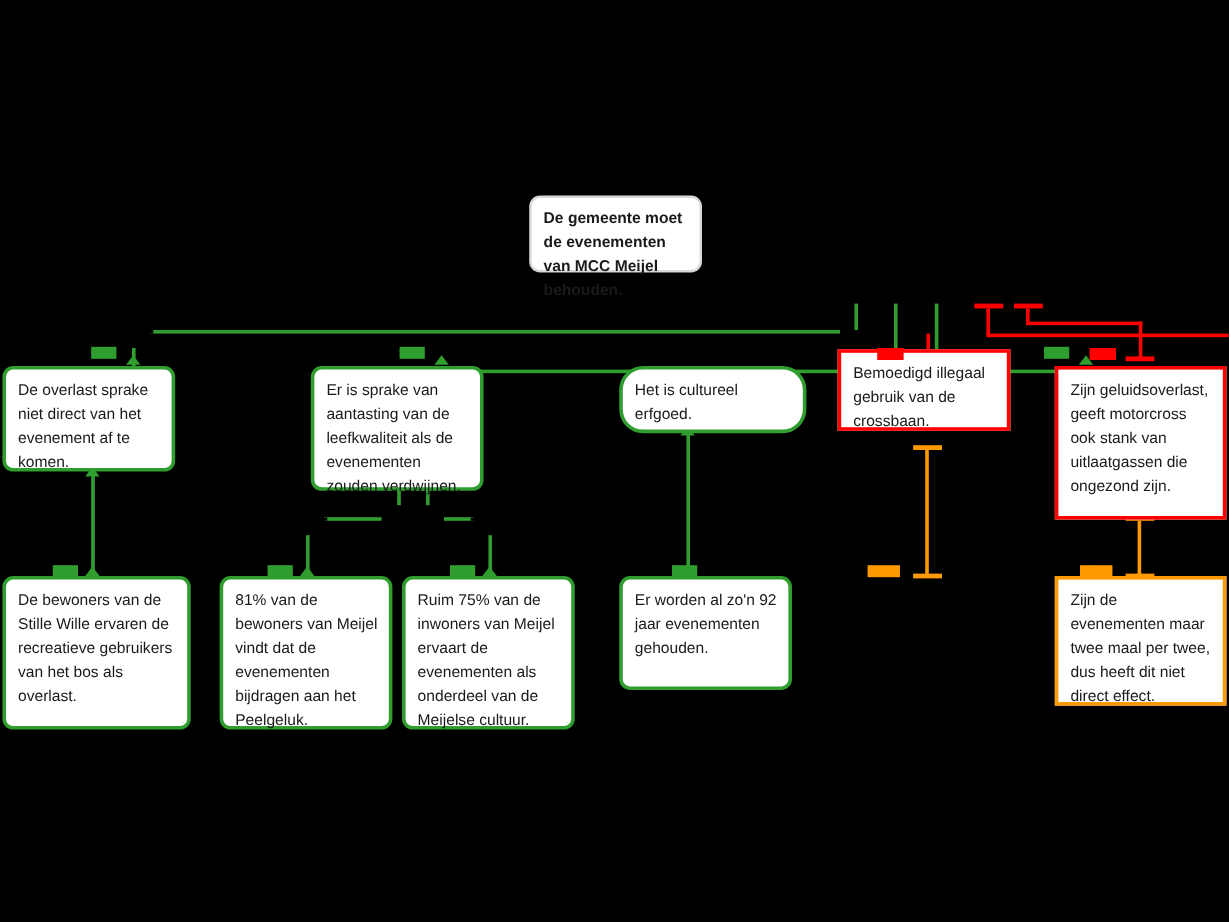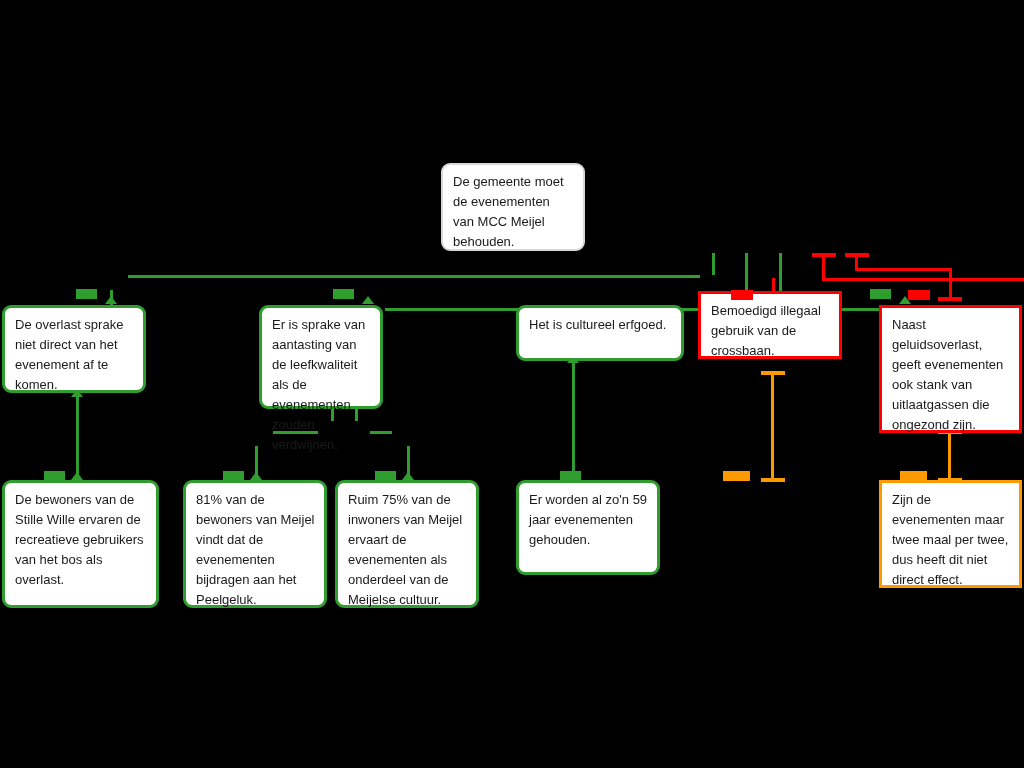--- a/index.html
+++ b/index.html
@@ -171,36 +171,36 @@
   <div class="cap o" style="left:761px; top:371px; width:24px;"></div>
   <div class="seg v o" style="left:771px; top:375px; height:104px;"></div>
   <div class="cap o" style="left:761px; top:478px; width:24px;"></div>
   <div class="elabel o" style="left:723px; top:471px;">echter</div>
 
   <div class="cap o" style="left:938px; top:430px; width:24px;"></div>
   <div class="seg v o" style="left:948px; top:434px; height:45px;"></div>
   <div class="cap o" style="left:938px; top:478px; width:24px;"></div>
   <div class="elabel o" style="left:900px; top:471px;">echter</div>
 
-  <div class="node root" style="left:441px; top:163px; width:144px; height:88px;">De gemeente moet de evenementen van MCC Meijel behouden.</div>
+  <div class="node root" style="left:441px; top:163px; width:144px; height:64px;font-weight:bold;">De gemeente moet de evenementen van MCC Meijel behouden.</div>
 
   <div class="node green" style="left:2px; top:305px; width:144px; height:88px;">De overlast sprake niet direct van het evenement af te komen.</div>
 
-  <div class="node green" style="left:259px; top:305px; width:124px; height:104px;">Er is sprake van aantasting van de leefkwaliteit als de evenementen zouden verdwijnen.</div>
-
-  <div class="node green" style="left:516px; top:305px; width:168px; height:56px;">Het is cultureel erfgoed.</div>
+  <div class="node green" style="left:259px; top:305px; width:144px; height:104px;">Er is sprake van aantasting van de leefkwaliteit als de evenementen zouden verdwijnen.</div>
+
+  <div class="node green" style="left:516px; top:305px; width:156px; height:56px;border-radius:20px;">Het is cultureel erfgoed.</div>
 
   <div class="node red" style="left:698px; top:291px; width:144px; height:68px;">Bemoedigd illegaal gebruik van de crossbaan.</div>
 
-  <div class="node red" style="left:879px; top:305px; width:143px; height:128px;">Naast geluidsoverlast, geeft evenementen ook stank van uitlaatgassen die ongezond zijn.</div>
+  <div class="node red" style="left:879px; top:305px; width:143px; height:128px;">Zijn geluidsoverlast, geeft motorcross ook stank van uitlaatgassen die ongezond zijn.</div>
 
   <div class="node green" style="left:2px; top:480px; width:157px; height:128px;">De bewoners van de Stille Wille ervaren de recreatieve gebruikers van het bos als overlast.</div>
 
   <div class="node green" style="left:183px; top:480px; width:144px; height:128px;">81% van de bewoners van Meijel vindt dat de evenementen bijdragen aan het Peelgeluk.</div>
 
   <div class="node green" style="left:335px; top:480px; width:144px; height:128px;">Ruim 75% van de inwoners van Meijel ervaart de evenementen als onderdeel van de Meijelse cultuur.</div>
 
-  <div class="node green" style="left:516px; top:480px; width:144px; height:95px;">Er worden al zo'n 59 jaar evenementen gehouden.</div>
+  <div class="node green" style="left:516px; top:480px; width:144px; height:95px;">Er worden al zo'n 92 jaar evenementen gehouden.</div>
 
 
   <div class="node orange" style="left:879px; top:480px; width:143px; height:108px;">Zijn de evenementen maar twee maal per twee, dus heeft dit niet direct effect.</div>
 
 </div>
 
 </body></html>

